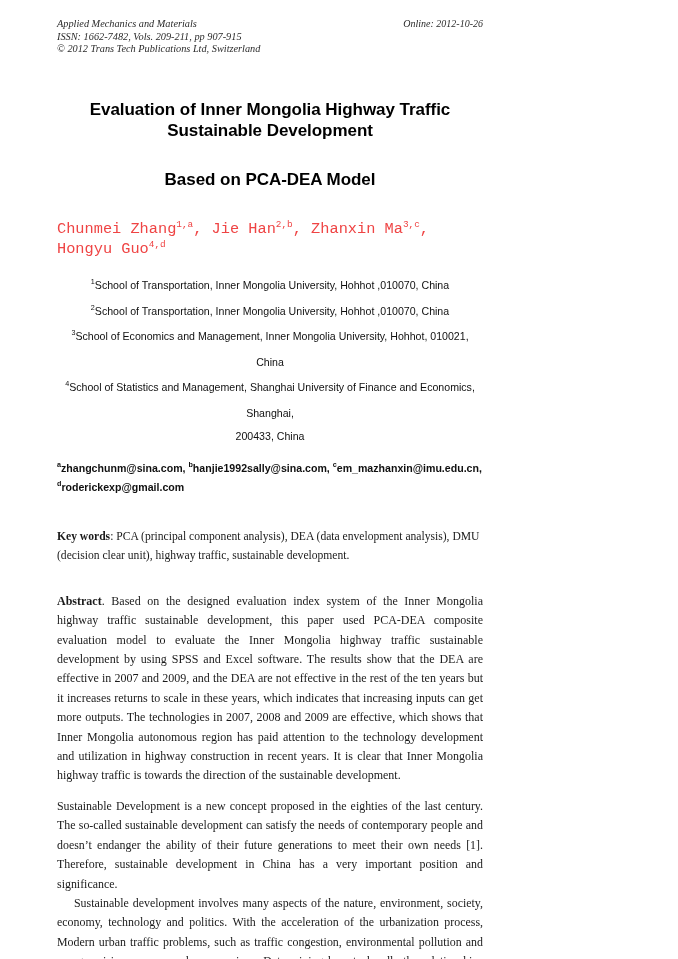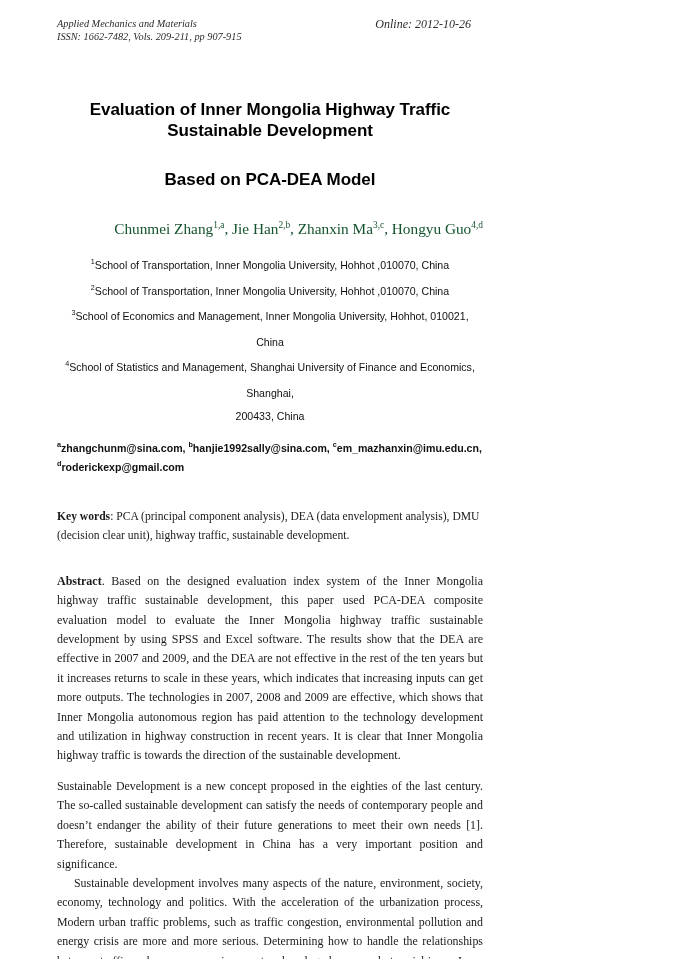--- a/index.html
+++ b/index.html
@@ -38,24 +38,24 @@
     line-height: 12.6px;
     color: #2b2b2b;
     height: 56px;
   }
   .masthead-left {
     display: block;
   }
   .masthead-left div { white-space: nowrap; }
   .masthead-right {
     position: absolute;
-    right: 12px;
+    right: 0;
     top: 0;
     font-style: italic;
-    font-size: 12px;
+    font-size: 10px;
     white-space: nowrap;
   }
 
   
   .title-block {
     margin-top: 25px;
     text-align: center;
     font-family: "Liberation Sans", "DejaVu Sans", sans-serif;
     font-weight: bold;
     font-size: 17px;
@@ -63,25 +63,25 @@
     letter-spacing: -0.05px;
     color: #000;
   }
   .title-line2 {
     margin-top: 28px;
   }
 
   
   .authors {
     margin-top: 29px;
-    text-align: right;
-    font-family: Liberation Serif, serif;
+    text-align: left;
+    font-family: Liberation Mono, monospace;
     font-size: 15.3px;
     line-height: 20px;
-    color: #14532d;
+    color: #ef4444;
   }
   .authors sup { font-size: 9.4px; vertical-align: super; line-height: 0; }
 
   
   .affiliations {
     margin-top: 14px;
     text-align: center;
     font-family: "Liberation Sans", "DejaVu Sans", sans-serif;
     font-size: 10.6px;
     line-height: 25.5px;
@@ -147,20 +147,21 @@
 </style>
 </head>
 <body>
 
 <div class="page">
 
   <div class="masthead">
     <div class="masthead-left">
       <div>Applied Mechanics and Materials</div>
       <div>ISSN: 1662-7482, Vols. 209-211, pp 907-915</div>
+      <div>© 2012 Trans Tech Publications Ltd, Switzerland</div>
     </div>
     <div class="masthead-right">Online: 2012-10-26</div>
   </div>
 
   <div class="title-block">
     <div class="title-line1">Evaluation of Inner Mongolia Highway Traffic Sustainable Development</div>
     <div class="title-line2">Based on PCA-DEA Model</div>
   </div>
 
   <div class="authors"><span>Chunmei Zhang</span><sup>1,a</sup><span>, </span><span>Jie Han</span><sup>2,b</sup><span>, </span><span>Zhanxin Ma</span><sup>3,c</sup><span>, </span><span>Hongyu Guo</span><sup>4,d</sup></div>

